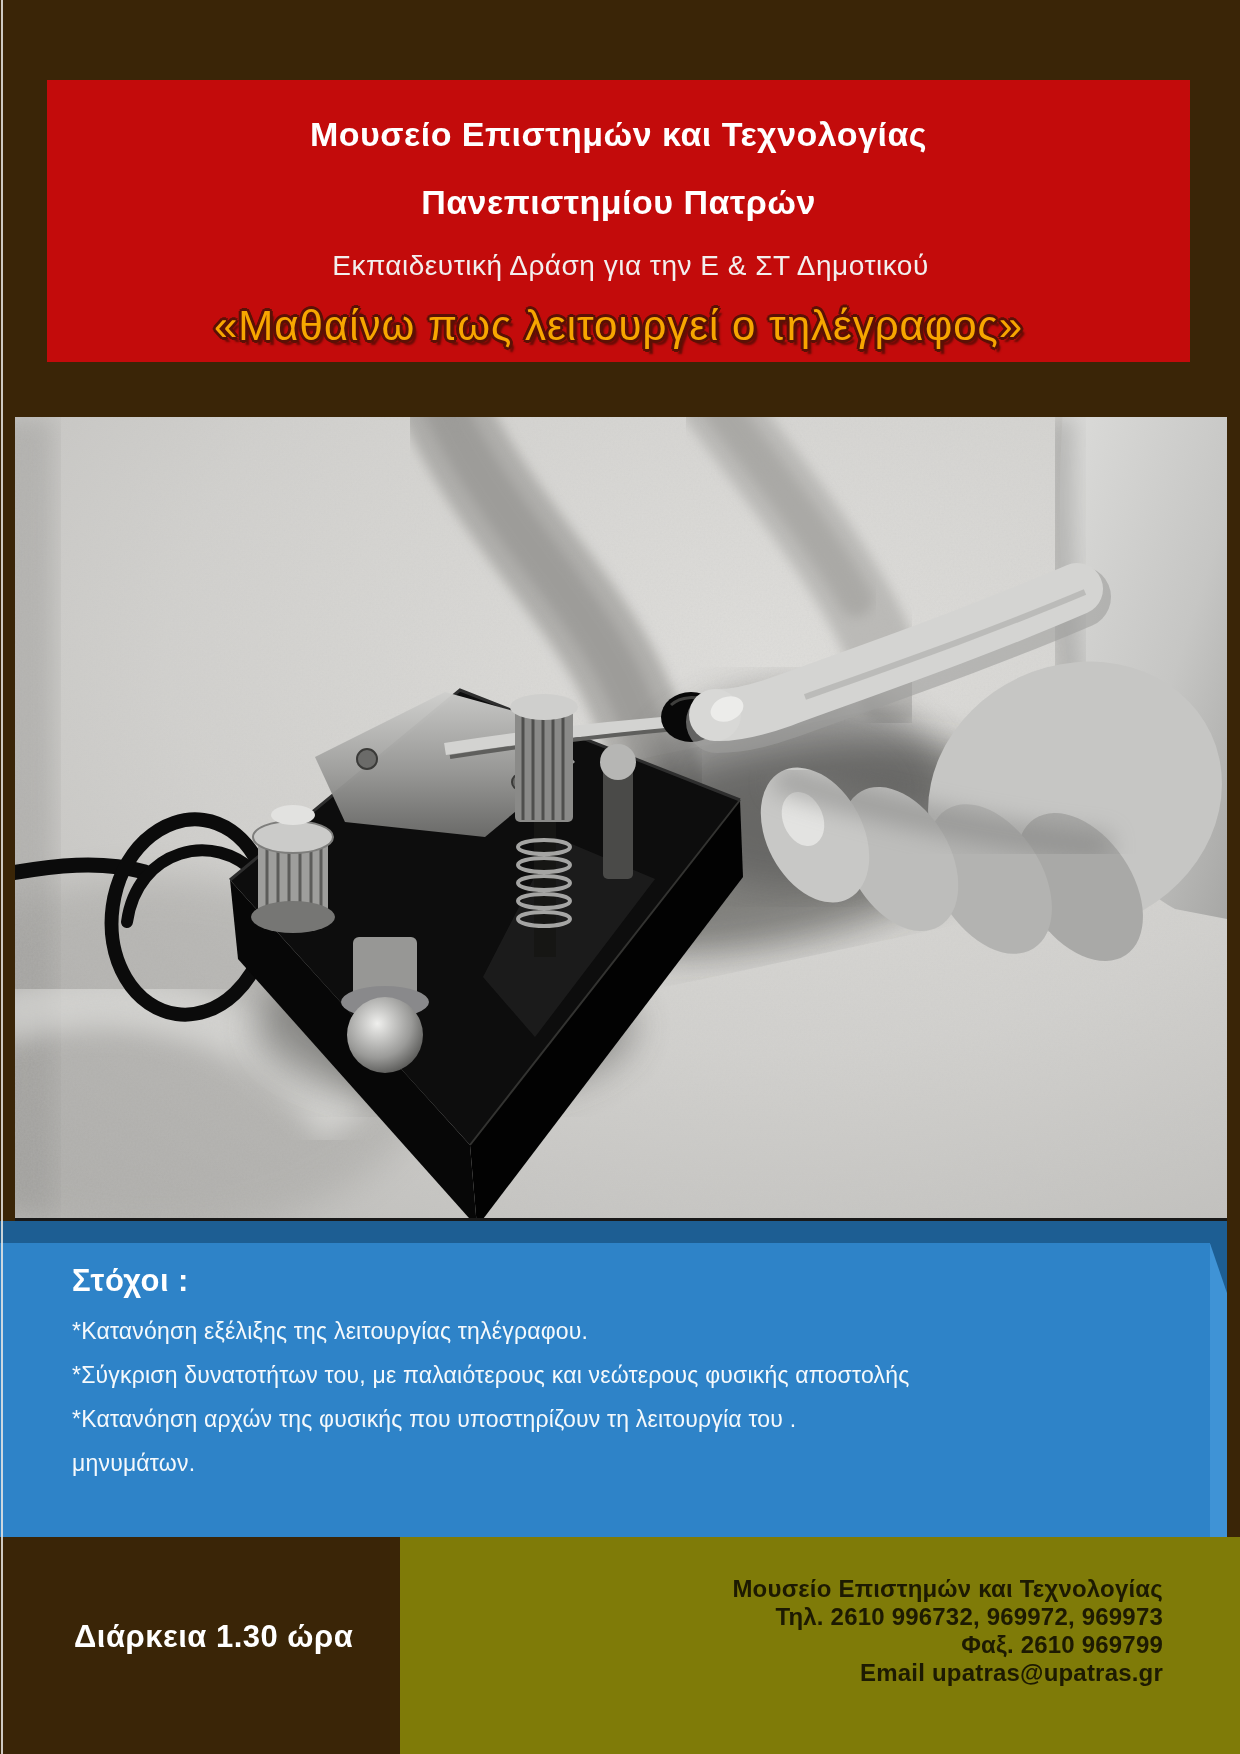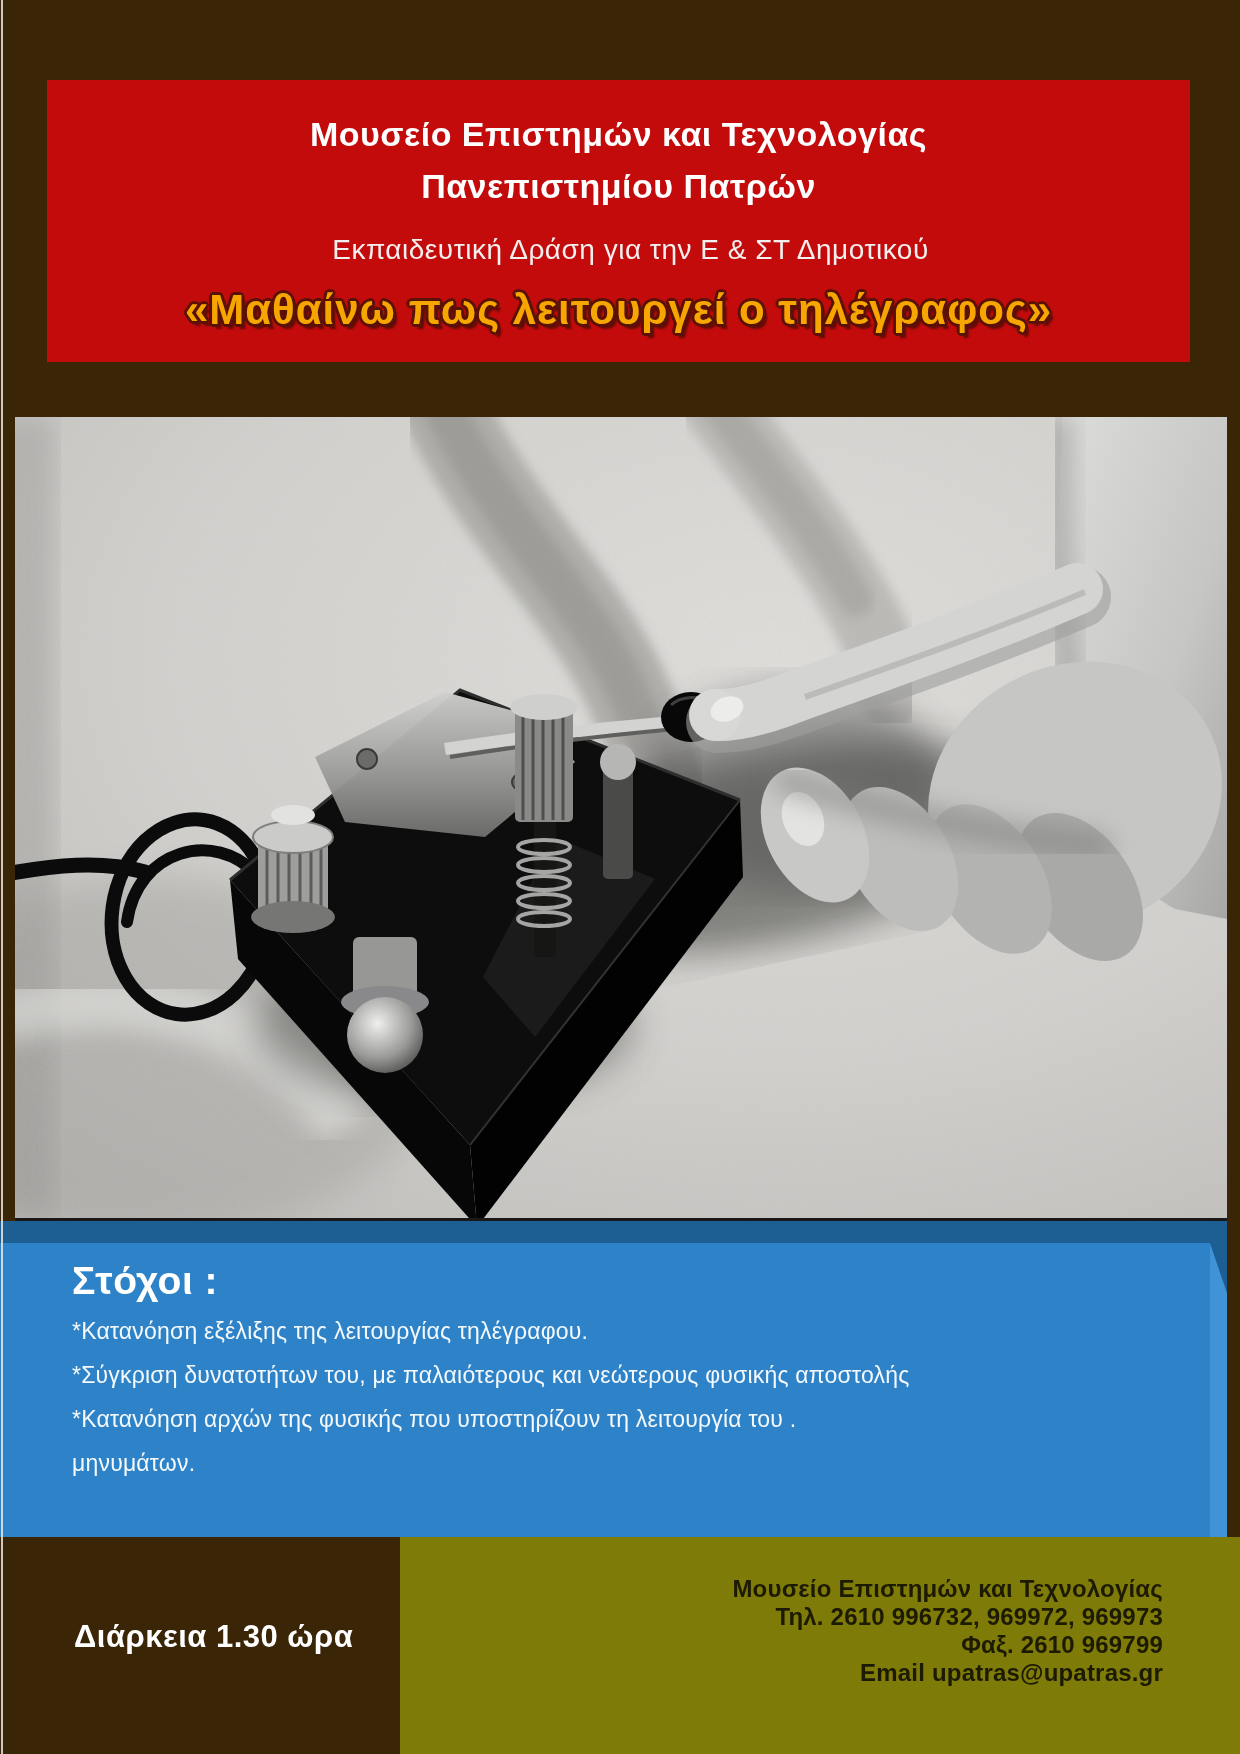--- a/index.html
+++ b/index.html
@@ -17,27 +17,27 @@
   
   .header-box{
     position:absolute;left:47px;top:80px;width:1143px;height:282px;
     background:#c30b0b;text-align:center;box-sizing:border-box;
     padding-top:30px;
   }
   .title1,.title2{
     color:#ffffff;font-size:34px;font-weight:bold;line-height:48px;
     letter-spacing:.5px;
   }
-  .title2{margin-top:4px;}
+  .title2{margin-top:20px;}
   .subtitle{
     color:#f3efee;font-size:28px;font-weight:normal;line-height:36px;
     margin-top:22px;letter-spacing:.5px;margin-left:24px;
   }
   .slogan{
-    color:#f7a600;font-size:42px;font-weight:bold;line-height:48px;
+    color:#f7a600;font-size:42px;font-weight:normal;line-height:48px;
     margin-top:18px;letter-spacing:1px;
     text-shadow:
       3px 0 0 #5a1106,-3px 0 0 #5a1106,0 3px 0 #5a1106,0 -3px 0 #5a1106,
       2px 2px 0 #5a1106,-2px 2px 0 #5a1106,2px -2px 0 #5a1106,-2px -2px 0 #5a1106,
       4px 5px 2px rgba(70,12,4,.75);
   }
   
   .photo{
     position:absolute;left:15px;top:417px;width:1212px;height:801px;
     background:#d6d5d2;border-bottom:3px solid #191919;overflow:hidden;
@@ -60,21 +60,21 @@
   .goals-corner-wedge{
     position:absolute;right:0;top:0;width:17px;height:72px;
     background:#1d5e93;z-index:2;
     clip-path:polygon(0 0,100% 0,100% 100%,0 31%);
   }
   .goals-content{
     position:relative;z-index:3;
     padding:40px 60px 0 72px;
   }
   .goals-heading{
-    color:#ffffff;font-size:39px;font-weight:bold;line-height:40px;
+    color:#ffffff;font-size:31px;font-weight:bold;line-height:40px;
     margin-bottom:8px;letter-spacing:.5px;
   }
   .goal-line{
     color:#f5f9fc;font-size:23px;font-weight:normal;line-height:44px;
     white-space:nowrap;letter-spacing:.2px;
   }
   
   .contact-box{
     position:absolute;left:400px;top:1537px;width:840px;height:217px;
     background:#7f7b08;box-sizing:border-box;

